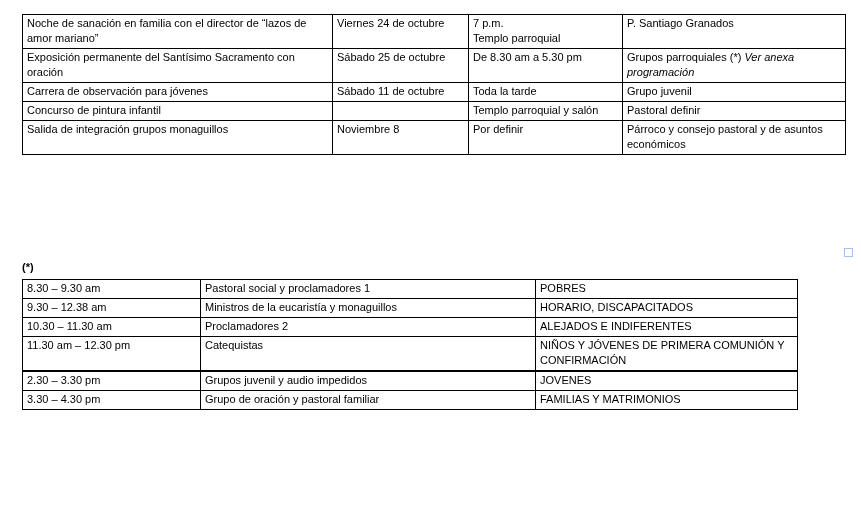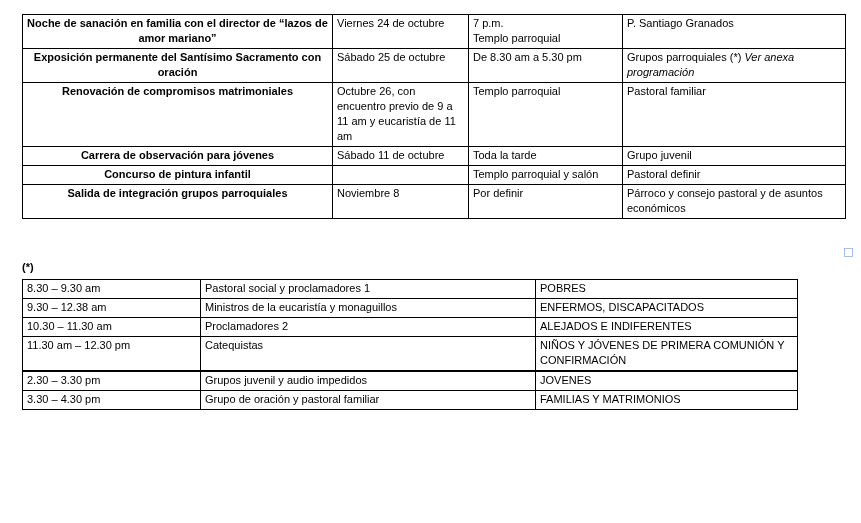--- a/index.html
+++ b/index.html
@@ -32,22 +32,21 @@
     white-space: pre-line;
     overflow: hidden;
   }
   
   #events-table {
     left: 22px;
     top: 14px;
     width: 823px;
   }
   #events-table td.event-col {
-    font-weight: bold;
-    text-align: center;
+    font-weight: normal;
   }
   
   .footnote-marker {
     position: absolute;
     left: 22px;
     top: 260px;
     font-size: 11px;
     font-weight: bold;
     line-height: 15px;
   }
@@ -98,39 +97,33 @@
 Templo parroquial</td>
         <td><span>P. Santiago Granados</span><em class="note-italic"></em></td>
       </tr>
       <tr>
         <td class="event-col">Exposición permanente del Santísimo Sacramento con oración</td>
         <td>Sábado 25 de octubre</td>
         <td>De 8.30 am a 5.30 pm</td>
         <td><span>Grupos parroquiales (*) </span><em class="note-italic">Ver anexa programación</em></td>
       </tr>
       <tr>
-        <td class="event-col">Renovación de compromisos matrimoniales</td>
-        <td>Octubre 26, con encuentro previo de 9 a 11 am y eucaristía de 11 am</td>
-        <td>Templo parroquial</td>
-        <td><span>Pastoral familiar</span><em class="note-italic"></em></td>
-      </tr>
-      <tr>
         <td class="event-col">Carrera de observación para jóvenes</td>
         <td>Sábado 11 de octubre</td>
         <td>Toda la tarde</td>
         <td><span>Grupo juvenil</span><em class="note-italic"></em></td>
       </tr>
       <tr>
         <td class="event-col">Concurso de pintura infantil</td>
         <td></td>
         <td>Templo parroquial y salón</td>
         <td><span>Pastoral definir</span><em class="note-italic"></em></td>
       </tr>
       <tr>
-        <td class="event-col">Salida de integración grupos parroquiales</td>
+        <td class="event-col">Salida de integración grupos monaguillos</td>
         <td>Noviembre 8</td>
         <td>Por definir</td>
         <td><span>Párroco y consejo pastoral y de asuntos económicos</span><em class="note-italic"></em></td>
       </tr>
     </tbody>
   </table>
 
   <div class="resize-handle"></div>
 
   <div class="footnote-marker">(*)</div>
@@ -143,21 +136,21 @@
     </colgroup>
     <tbody>
       <tr>
         <td>8.30 – 9.30 am</td>
         <td>Pastoral social y proclamadores 1</td>
         <td>POBRES</td>
       </tr>
       <tr>
         <td>9.30 – 12.38 am</td>
         <td>Ministros de la eucaristía y monaguillos</td>
-        <td>ENFERMOS, DISCAPACITADOS</td>
+        <td>HORARIO, DISCAPACITADOS</td>
       </tr>
       <tr>
         <td>10.30 – 11.30 am</td>
         <td>Proclamadores 2</td>
         <td>ALEJADOS E INDIFERENTES</td>
       </tr>
       <tr>
         <td>11.30 am – 12.30 pm</td>
         <td>Catequistas</td>
         <td>NIÑOS Y JÓVENES DE PRIMERA COMUNIÓN Y CONFIRMACIÓN</td>

